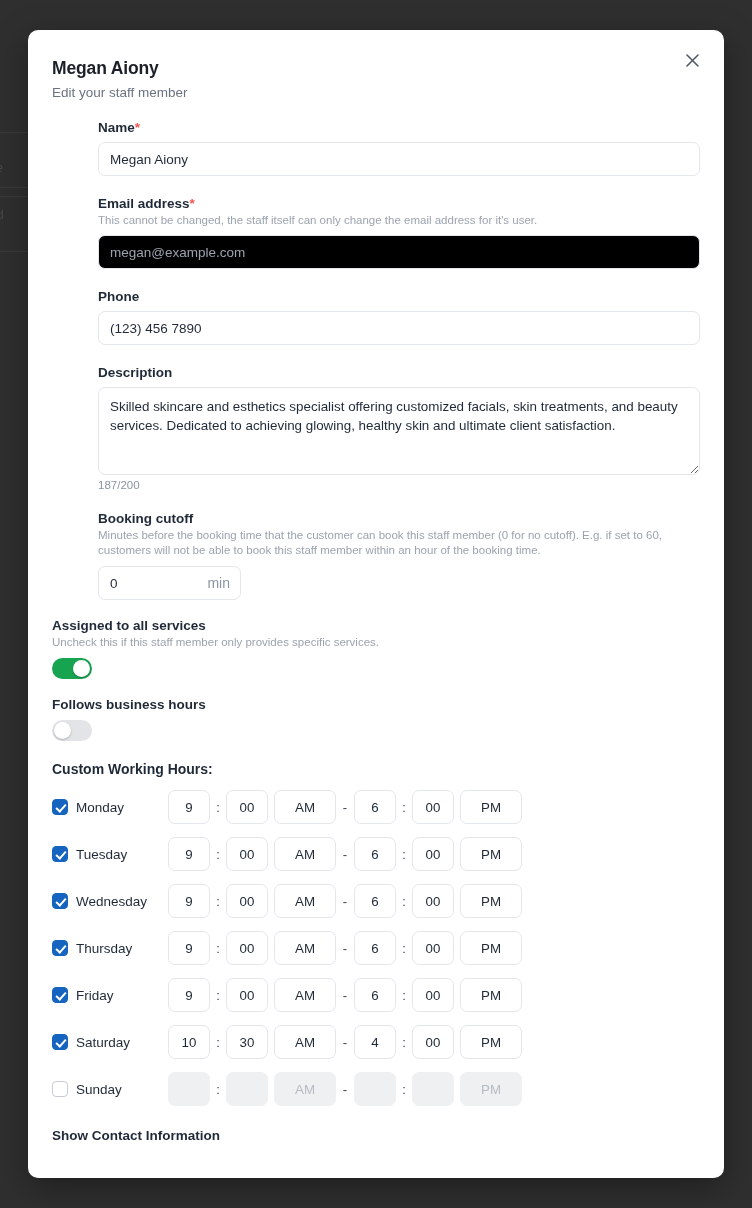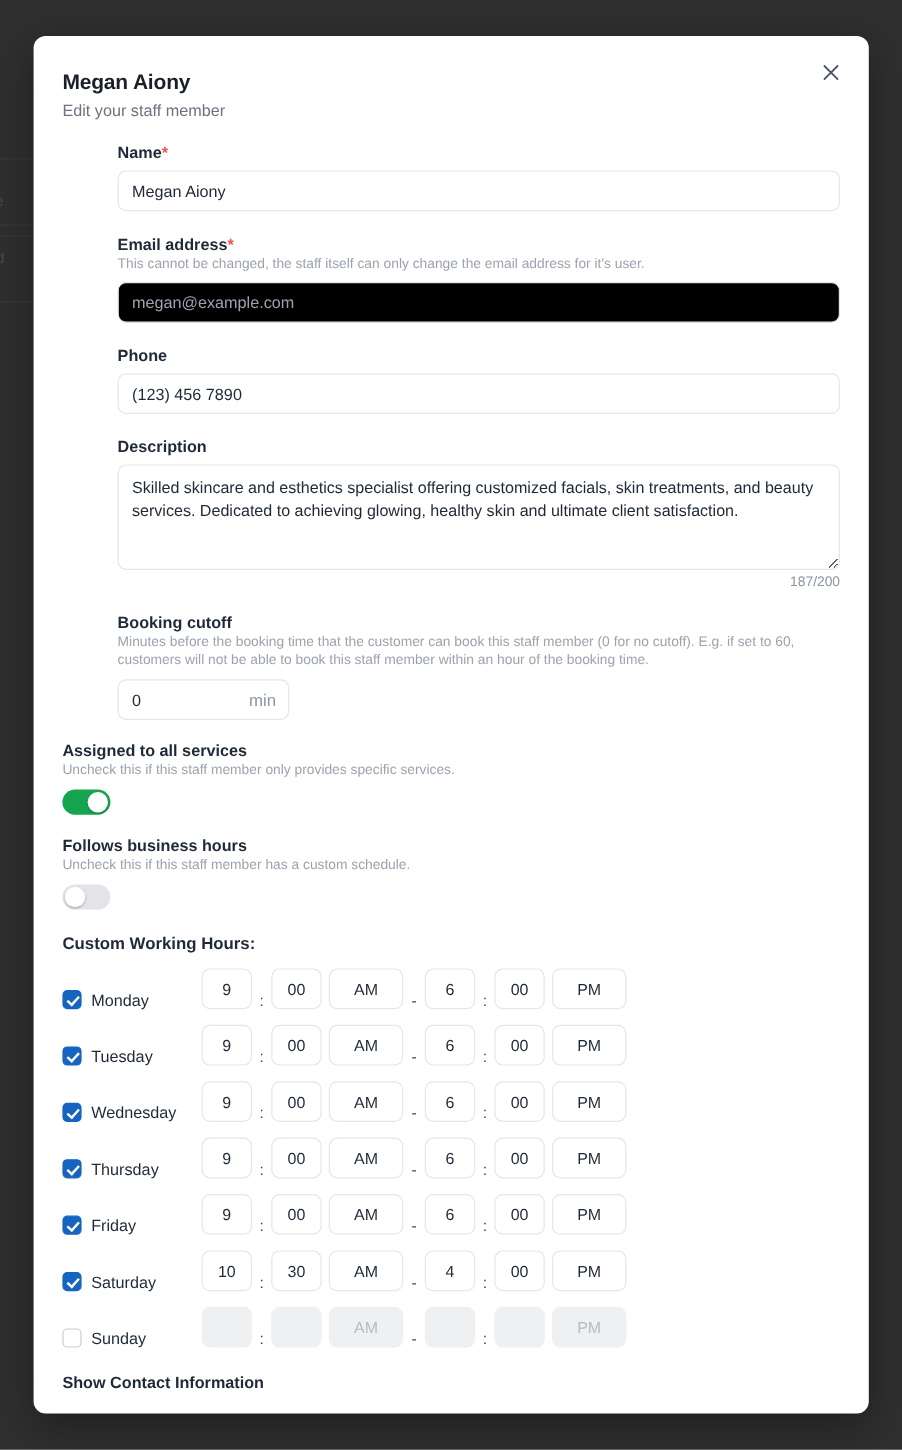--- a/index.html
+++ b/index.html
@@ -137,21 +137,21 @@
     color: #1f2937;
     background: #ffffff;
     border: 1px solid #e3e6ea;
     border-radius: 7px;
     outline: none;
     resize: vertical;
   }
 
   .char-count {
     margin-top: 4px;
-    text-align: right;
+    text-align: left;
     font-size: 11.5px;
     color: #8b94a3;
   }
 
   
   .cutoff-wrap {
     position: relative;
     width: 143px;
     margin-top: 8px;
   }
@@ -208,21 +208,21 @@
   
   .hours-title {
     margin-top: 20px;
     font-size: 14px;
     font-weight: bold;
     color: #1f2937;
   }
 
   .day-row {
     display: flex;
-    align-items: flex-end;
+    align-items: center;
     margin-top: 13px;
   }
 
   .chk {
     width: 16px;
     height: 16px;
     border-radius: 4px;
     border: 1px solid #c8ccd4;
     background: #fff;
     flex: 0 0 auto;
@@ -355,21 +355,20 @@
     <div class="toggle-block">
       <div class="field-label">Assigned to all services</div>
       <div class="field-hint">Uncheck this if this staff member only provides specific services.</div>
       <button class="toggle on">
           <span class="knob"></span>
         </button>
     </div>
 
     <div class="toggle-block">
       <div class="field-label">Follows business hours</div>
-      <div class="field-hint">Uncheck this if this staff member has a custom schedule.</div>
       <button class="toggle">
           <span class="knob"></span>
         </button>
     </div>
 
     <div class="hours-title">Custom Working Hours:</div>
     <div id="days-container">
         <div class="day-row">
           <span class="chk checked"></span>
           <span class="day-name">Monday</span>

